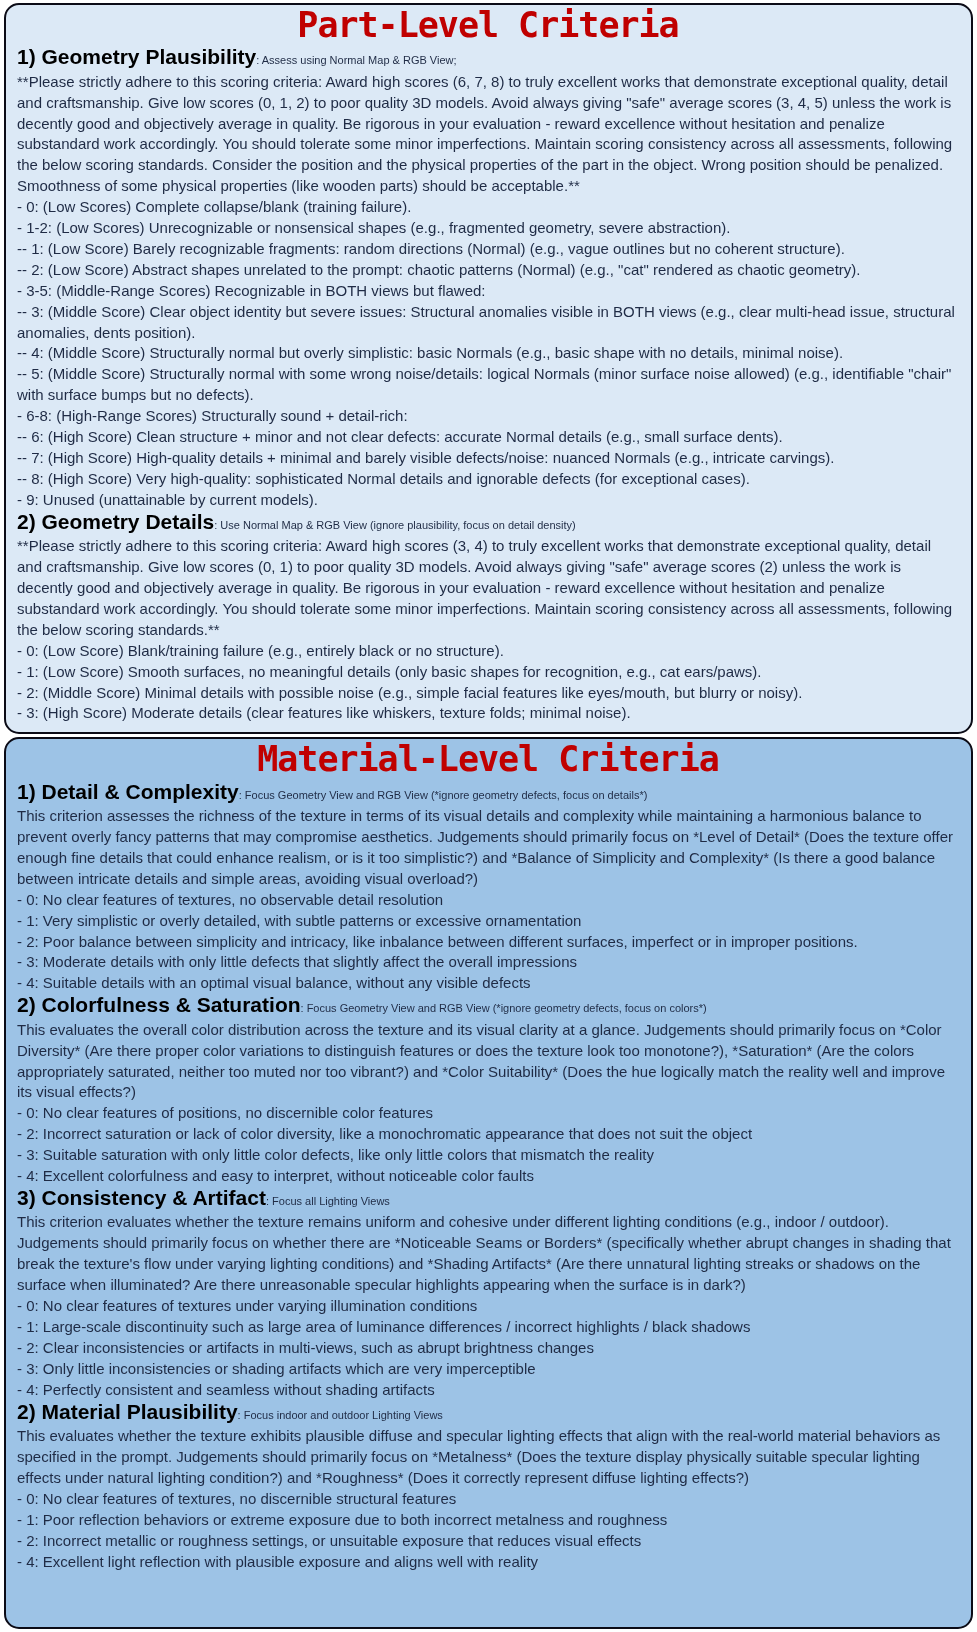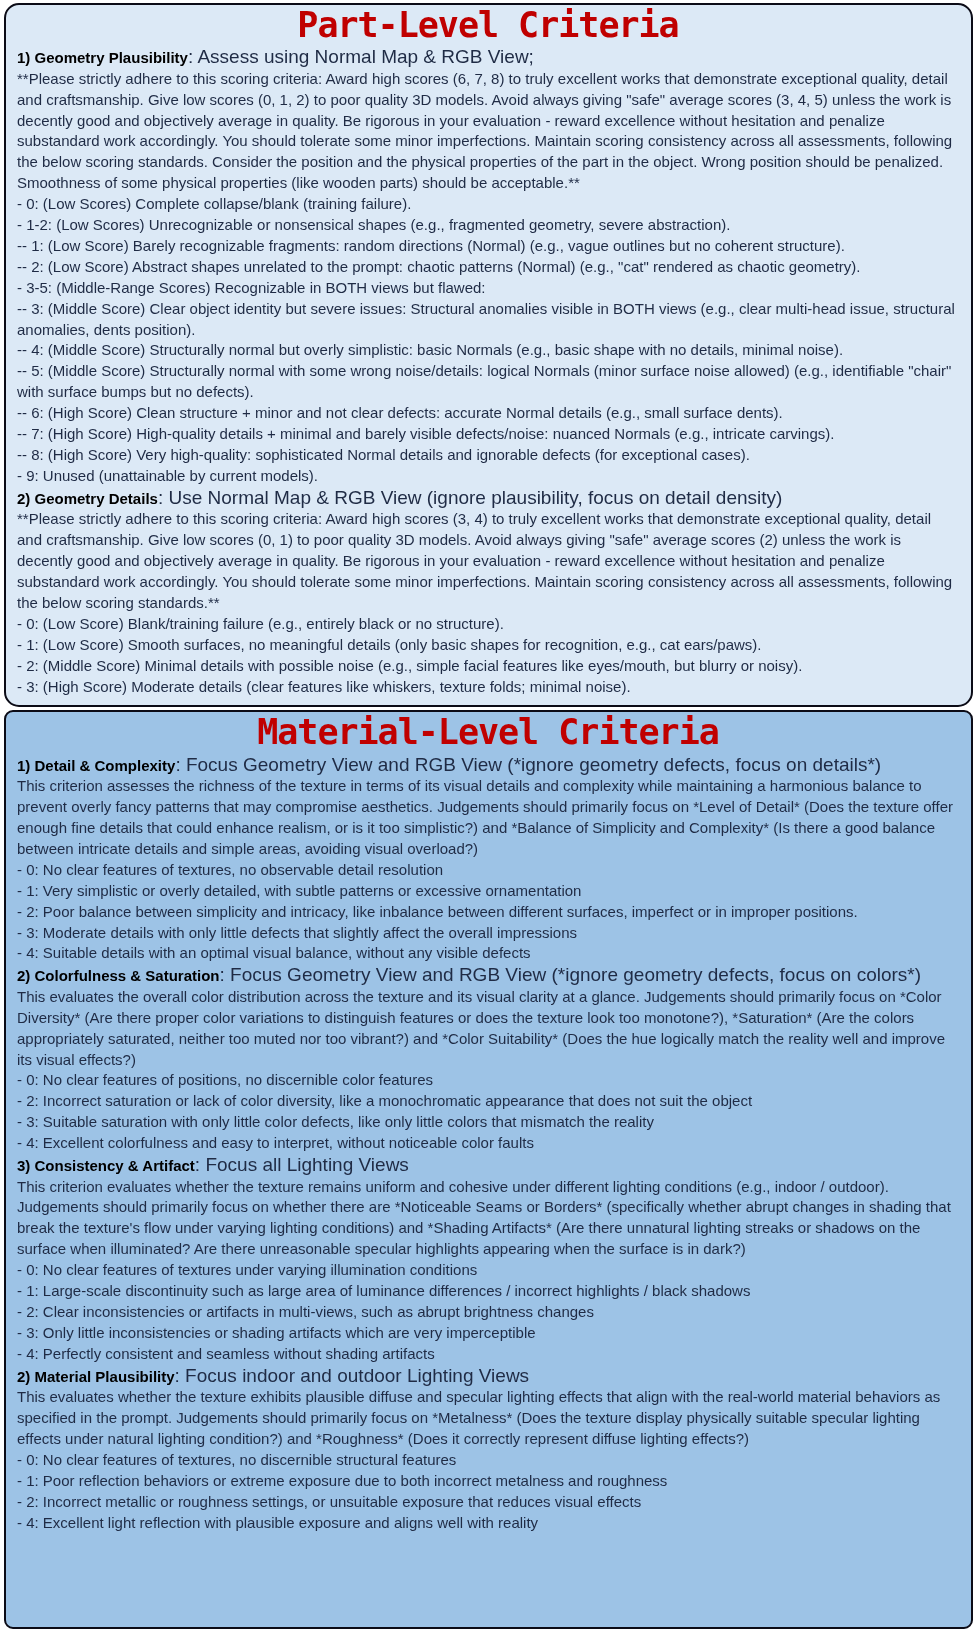--- a/index.html
+++ b/index.html
@@ -17,63 +17,64 @@
     flex-direction: column;
     gap: 3px;
   }
   .panel {
     border: 2.5px solid #0b0b16;
     border-radius: 15px;
     padding: 1px 12px 8px 11px;
     overflow: hidden;
   }
   .panel-part { background: var(--panel1-bg, #DCE9F6); }
-  .panel-material { background: var(--panel2-bg, #9DC3E6); flex: 1; border-radius: 9px; }
+  .panel-material { background: var(--panel2-bg, #9DC3E6); flex: 1; }
   .panel-title {
     font-family: "DejaVu Sans Mono", "Liberation Mono", monospace;
     font-weight: bold;
     font-size: 35px;
     line-height: 1.12;
     letter-spacing: -1px;
     color: var(--title-color, #C00000);
     text-align: center;
     margin-bottom: 1px;
   }
   .panel-body {
     color: var(--body-color, #1F2B45);
     font-size: 15px;
     line-height: 20.9px;
   }
   .sec-heading { line-height: 21.5px; }
   .sec-title {
     font-weight: bold;
-    font-size: 15px;
+    font-size: 21px;
     color: var(--heading-color, #000000);
   }
-  .sec-suffix { font-size: 19px; margin-top: 20px; }
+  .sec-suffix { font-size: 11px; margin-top: 20px; }
   .line { }
 </style>
 </head>
 <body>
 
 <div class="page">
 
   <section class="panel panel-part">
     <h1 class="panel-title">Part-Level Criteria</h1>
     <div class="panel-body">
         <div class="sec-heading"><span class="sec-title">1) Geometry Plausibility</span><span class="sec-suffix">: Assess using Normal Map &amp; RGB View;</span></div>
         <div class="line">**Please strictly adhere to this scoring criteria: Award high scores (6, 7, 8) to truly excellent works that demonstrate exceptional quality, detail and craftsmanship. Give low scores (0, 1, 2) to poor quality 3D models. Avoid always giving "safe" average scores (3, 4, 5) unless the work is decently good and objectively average in quality. Be rigorous in your evaluation - reward excellence without hesitation and penalize substandard work accordingly. You should tolerate some minor imperfections. Maintain scoring consistency across all assessments, following the below scoring standards. Consider the position and the physical properties of the part in the object. Wrong position should be penalized. Smoothness of some physical properties (like wooden parts) should be acceptable.**</div>
         <div class="line">- 0: (Low Scores) Complete collapse/blank (training failure).</div>
         <div class="line">- 1-2: (Low Scores) Unrecognizable or nonsensical shapes (e.g., fragmented geometry, severe abstraction).</div>
         <div class="line">-- 1: (Low Score) Barely recognizable fragments: random directions (Normal) (e.g., vague outlines but no coherent structure).</div>
         <div class="line">-- 2: (Low Score)  Abstract shapes unrelated to the prompt: chaotic patterns (Normal) (e.g., "cat" rendered as chaotic geometry).</div>
         <div class="line">- 3-5: (Middle-Range Scores) Recognizable in BOTH views but flawed:</div>
         <div class="line">-- 3: (Middle Score) Clear object identity but severe issues: Structural anomalies visible in BOTH views (e.g., clear multi-head issue, structural anomalies, dents position).</div>
         <div class="line">-- 4: (Middle Score)  Structurally normal but overly simplistic: basic Normals (e.g., basic shape with no details, minimal noise).</div>
         <div class="line">-- 5: (Middle Score)  Structurally normal with some wrong noise/details:  logical Normals (minor surface noise allowed) (e.g., identifiable "chair" with surface bumps but no defects).</div>
+        <div class="line">- 6-8: (High-Range Scores)  Structurally sound + detail-rich:</div>
         <div class="line">-- 6: (High Score)  Clean structure + minor and not clear defects: accurate Normal details (e.g., small surface dents).</div>
         <div class="line">-- 7: (High Score) High-quality details + minimal and barely visible defects/noise: nuanced Normals (e.g., intricate carvings).</div>
         <div class="line">-- 8: (High Score) Very high-quality: sophisticated Normal details and ignorable defects (for exceptional cases).</div>
         <div class="line">- 9: Unused (unattainable by current models).</div>
         <div class="sec-heading"><span class="sec-title">2) Geometry Details</span><span class="sec-suffix">: Use Normal Map &amp; RGB View (ignore plausibility, focus on detail density)</span></div>
         <div class="line">**Please strictly adhere to this scoring criteria: Award high scores (3, 4) to truly excellent works that demonstrate exceptional quality, detail and craftsmanship. Give low scores (0, 1) to poor quality 3D models. Avoid always giving "safe" average scores (2) unless the work is decently good and objectively average in quality. Be rigorous in your evaluation - reward excellence without hesitation and penalize substandard work accordingly. You should tolerate some minor imperfections.  Maintain scoring consistency across all assessments, following the below scoring standards.**</div>
         <div class="line">- 0: (Low Score) Blank/training failure (e.g., entirely black or no structure).</div>
         <div class="line">- 1: (Low Score) Smooth surfaces, no meaningful details (only basic shapes for recognition, e.g., cat ears/paws).</div>
         <div class="line">- 2: (Middle Score) Minimal details with possible noise (e.g., simple facial features like eyes/mouth, but blurry or noisy).</div>
         <div class="line">- 3: (High Score) Moderate details (clear features like whiskers, texture folds; minimal noise).</div>

